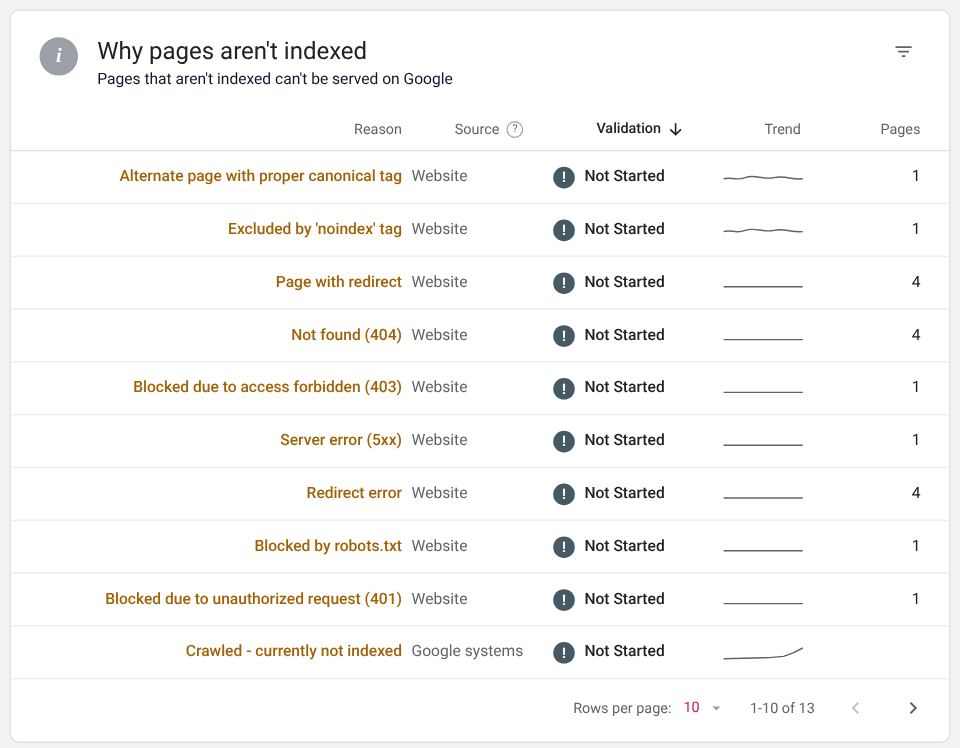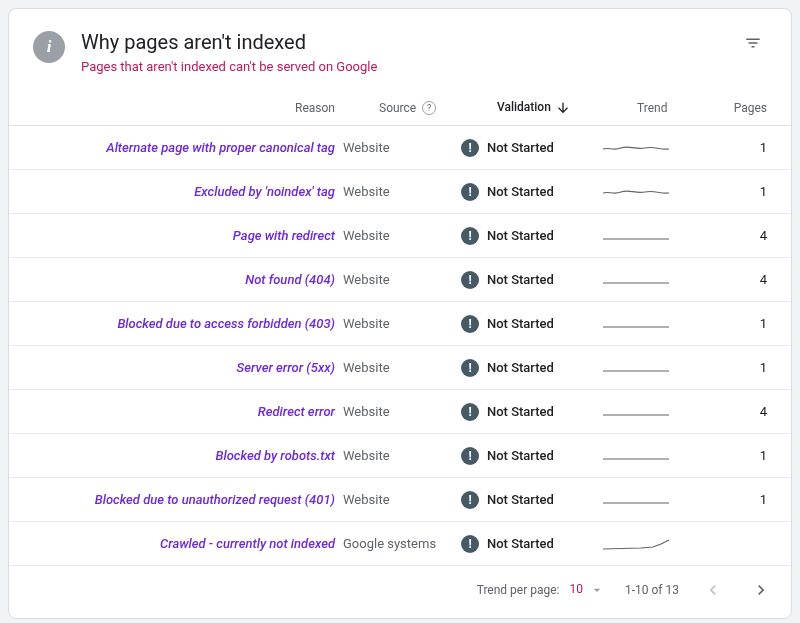--- a/index.html
+++ b/index.html
@@ -40,21 +40,21 @@
     }
     .titles { flex: 1; }
     .card-title {
       font-size: 20px;
       font-weight: 400;
       color: #202124;
       line-height: 1.3;
     }
     .card-subtitle {
       font-size: 13px;
-      color: #be185d;
+      color: #0f172a;
       margin-top: 4px;
     }
     .filter-btn {
       width: 28px; height: 28px;
       display: flex; align-items: center; justify-content: center;
       cursor: pointer;
       color: #5f6368;
       border-radius: 50%;
     }
 
@@ -77,21 +77,21 @@
     .table-row {
       font-size: 13px;
       cursor: pointer;
     }
     .col-reason { flex: 0 0 310px; padding-right: 8px; text-align: right; }
     .col-source { flex: 0 0 118px; color: #5f6368; display:flex; align-items:center;}
     .col-validation { flex: 0 0 140px; display:flex; align-items:center; }
     .col-trend { flex: 0 0 90px; color:#5f6368; }
     .col-pages { flex: 1; text-align: right; color: #202124; }
     .table-head .col-pages { color: #5f6368; }
-    .table-row .col-reason { color: #6d28d9; font-weight: 500; font-style: italic; }
+    .table-row .col-reason { color: #a16207; font-weight: 500; }
     .table-head .col-source { gap:6px;margin-left:36px; }
     .help-circle {
       width:14px; height:14px; border-radius:50%;
       border: 1px solid #9aa0a6; display:inline-flex;
       align-items:center; justify-content:center;
       font-size:9px; color:#5f6368;
     }
     .sort-active { color: #202124; font-weight:500; display:flex; align-items:flex-start; gap:4px;}
     .validation-cell { display:flex; align-items:center; gap:8px; font-weight:500; color:#202124;}
     .exclaim-badge {
@@ -313,21 +313,21 @@
           <svg class="spark" viewBox="0 0 70 18">
             <path d="M2 14 L40 13 L52 12 L60 9 L68 5" fill="none" stroke="#5f6368" stroke-width="1.2"></path>
           </svg>
         </div>
         <div class="col-pages"></div>
       </div>
     </div>
 
   <div class="footer">
     <div class="rpp-group">
-      <span>Trend per page:</span>
+      <span>Rows per page:</span>
       <span class="rpp-select">
         <span>10</span>
         <svg width="16" height="16" viewBox="0 0 24 24" fill="#9aa0a6">
             <path d="M7 10l5 5 5-5z"></path>
           </svg>
       </span>
     </div>
     <span>1-10 of 13</span>
     <div class="nav-btn disabled">
       <svg width="20" height="20" viewBox="0 0 24 24" fill="currentColor">

